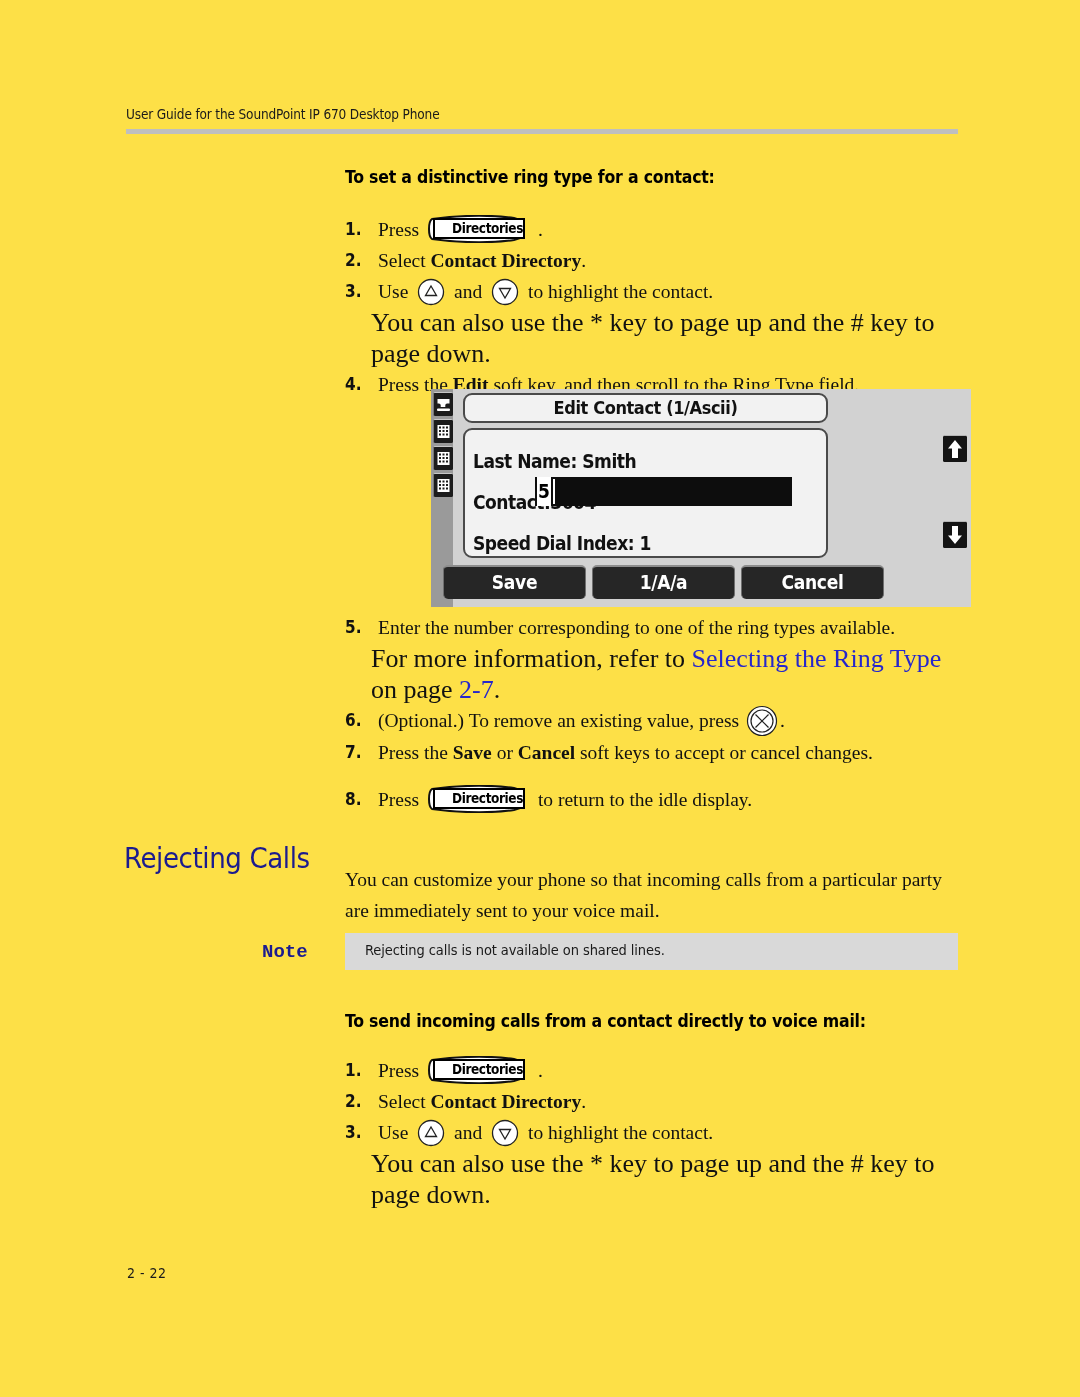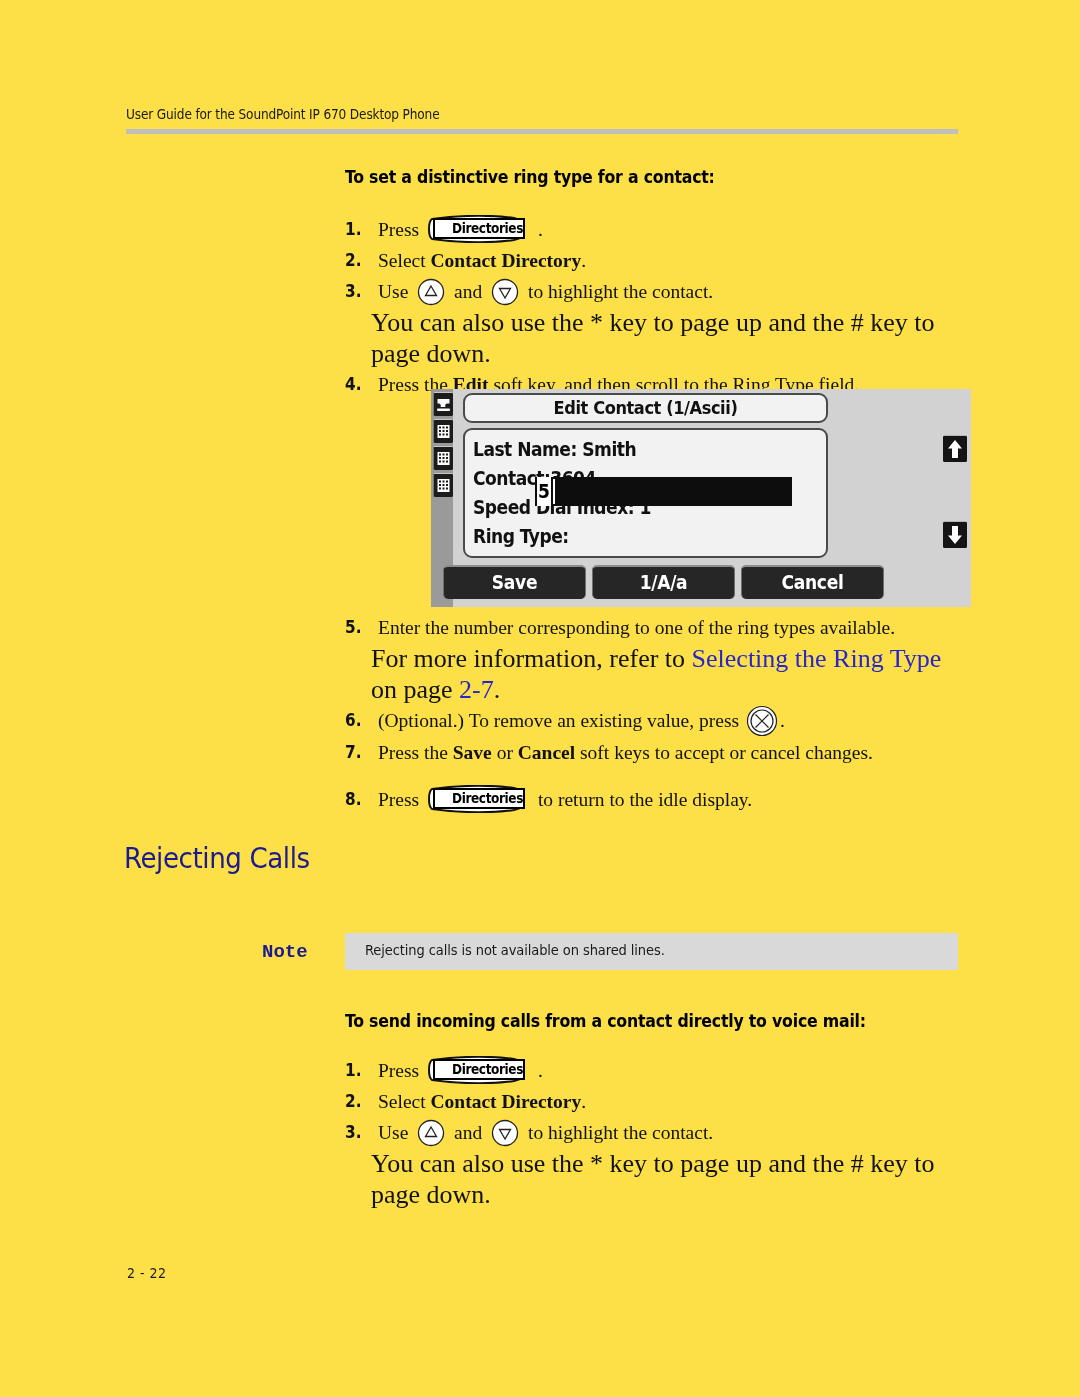--- a/index.html
+++ b/index.html
@@ -245,20 +245,21 @@
     padding: 5px 0 0 8px;
   }
   .lcd-line {
     font-family: "DejaVu Sans Condensed", "Liberation Sans", sans-serif;
     font-weight: bold;
     font-size: 19px;
     line-height: 29px;
     letter-spacing: -0.5px;
     color: #111;
     white-space: nowrap;
+    margin-top: 12px;
   }
   .lcd-sel-bar {
     position: absolute;
     left: 104px;
     top: 88px;
     width: 257px;
     height: 29px;
     background: #0d0d0d;
   }
   .lcd-sel-text {
@@ -523,20 +524,24 @@
           </svg>
           <span class="cap">Directories</span>
         </span>
         <span>to return to the idle display.</span>
       </span>
     </div>
   </div>
 
   <h1 class="chapter-heading">Rejecting Calls</h1>
 
+  <div style="position:absolute; left:345px; top:864px; width:625px; font-size:19.5px; line-height:31px; color:#111;">
+    <div>You can customize your phone so that incoming calls from a particular party</div>
+    <div>are immediately sent to your voice mail.</div>
+  </div>
 
   <div class="note-box"></div>
   <div class="note-label">Note</div>
   <div class="note-text">Rejecting calls is not available on shared lines.</div>
 
   <div class="proc-title" style="left:345px; top:1011px;">To send incoming calls from a contact directly to voice mail:</div>
 
   <div class="steplist" style="top:1055px;">
 
     <div class="step">

